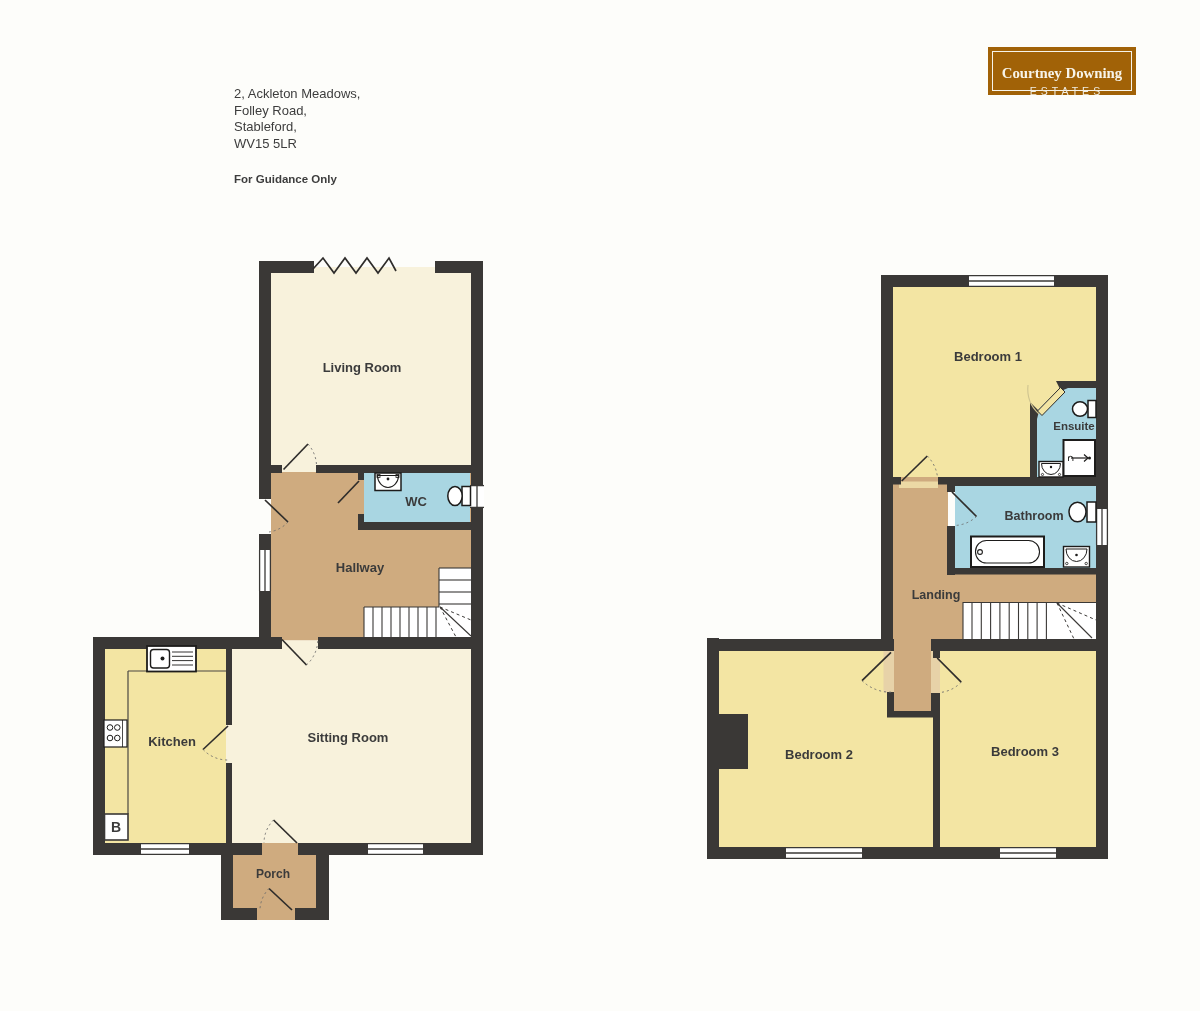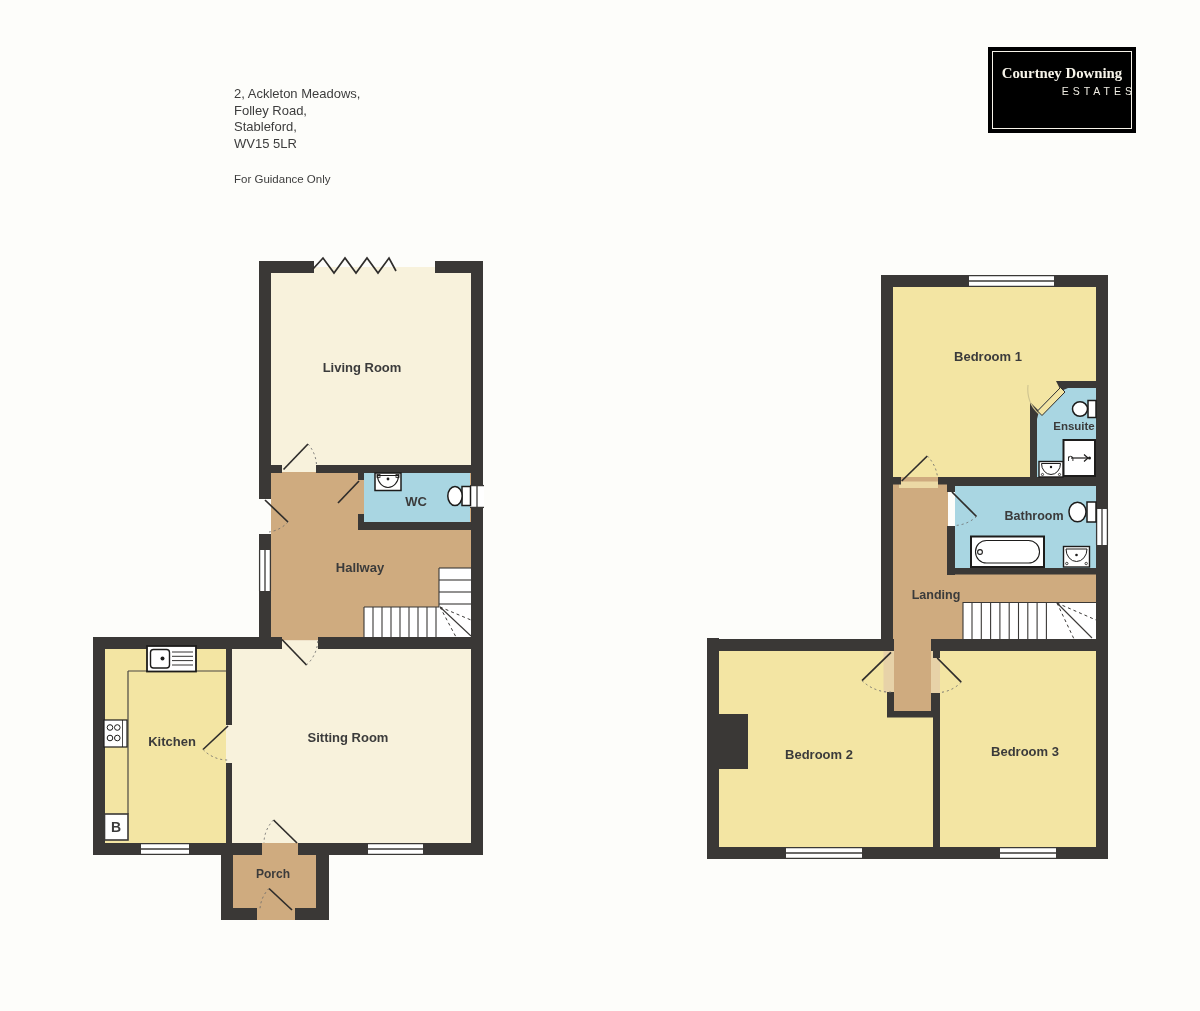--- a/index.html
+++ b/index.html
@@ -1,22 +1,22 @@
 <!DOCTYPE html>
 <html><head>
 <meta charset="utf-8">
 <style>
   html,body{margin:0;padding:0;}
   body{width:1200px;height:1011px;background:#fdfdfa;font-family:"Liberation Sans",sans-serif;position:relative;overflow:hidden;}
   .addr{position:absolute;left:234px;top:86px;font-size:13px;line-height:16.6px;color:#3d3d3d;}
-  .guide{position:absolute;left:234px;top:173px;font-size:11.5px;color:#3d3d3d;}
-  .logo{position:absolute;left:988px;top:47px;width:148px;height:86px;background:#000000;}
+  .guide{position:absolute;left:234px;top:173px;font-size:11.5px;color:#3d3d3d;font-weight:bold;}
+  .logo{position:absolute;left:988px;top:47px;width:148px;height:48px;background:#a16207;}
   .logo .inner{position:absolute;left:4px;top:4px;right:4px;bottom:4px;border:1.5px solid #f7f4ea;}
   .logo .l1{position:absolute;left:0;top:17.5px;width:100%;text-align:center;font-family:"Liberation Serif",serif;font-weight:600;font-size:14.8px;color:#f7f4ea;letter-spacing:0px;}
-  .logo .l2{position:absolute;left:0;top:38px;width:100%;text-align:right;font-size:10.5px;color:#f0ede3;letter-spacing:4px;text-indent:10px;}
+  .logo .l2{position:absolute;left:0;top:38px;width:100%;text-align:center;font-size:10.5px;color:#f0ede3;letter-spacing:4px;text-indent:10px;}
   svg{position:absolute;left:0;top:0;}
   text{font-family:"Liberation Sans",sans-serif;font-weight:bold;fill:#3b3b3b;}
 </style>
 </head>
 <body>
 
 <div class="addr">2, Ackleton Meadows,<br>Folley Road,<br>Stableford,<br>WV15 5LR</div>
 
 <div class="guide">For Guidance Only</div>
 

